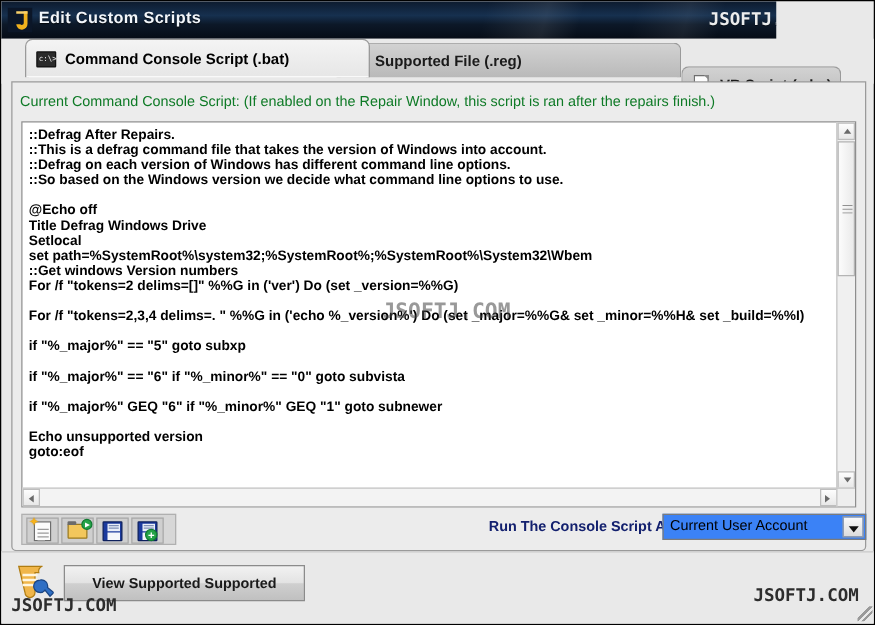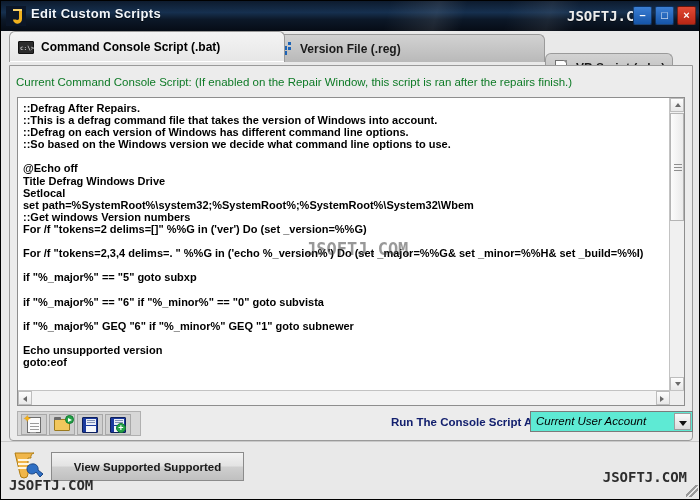--- a/index.html
+++ b/index.html
@@ -12,21 +12,21 @@
   #app{
     position:relative;width:700px;height:500px;
     background:#e9e9e9;
     box-sizing:border-box;
     border:1px solid #000;
     overflow:hidden;
   }
 
   
   #titlebar{
-    position:absolute;left:0;top:0;width:700px;height:30px;
+    position:absolute;left:0;top:0;width:620px;height:30px;
     background:linear-gradient(to bottom,#0d1b2e 0%,#16304f 38%,#0c1828 62%,#060c16 100%);
     overflow:hidden;
   }
   #titlebar .sheen{
     position:absolute;left:0;top:0;width:700px;height:30px;
     background:linear-gradient(105deg,rgba(255,255,255,0) 55%,rgba(255,255,255,.09) 62%,rgba(255,255,255,0) 66%,
                rgba(255,255,255,0) 72%,rgba(255,255,255,.07) 78%,rgba(255,255,255,0) 82%);
     pointer-events:none;
   }
   #app-icon{
@@ -86,21 +86,21 @@
   }
   .tab.active{
     background:linear-gradient(to bottom,#f4f4f4,#e6e6e6);
     color:#000;
     z-index:5;
     box-shadow:0 -1px 0 #fff inset;
   }
   .tab-label{
     font-size:12px;font-weight:bold;margin-left:7px;
   }
-  #tab-bat{left:8px;width:276px;}
+  #tab-bat{left:19px;width:276px;}
   #tab-reg{left:268px;width:276px;}
   #tab-vbs{left:544px;width:128px;margin-top:19px;}
 
   
   .ic-console{
     width:16px;height:13px;background:#2b2b2b;border:1px solid #111;
     box-sizing:border-box;position:relative;border-radius:1px;
   }
   .ic-console:before{
     content:"c:\\>";position:absolute;left:1px;top:0px;
@@ -245,21 +245,21 @@
     background:#25a348;border:1px solid #117a31;box-sizing:border-box;
     color:#fff;font-size:9px;font-weight:bold;line-height:8px;text-align:center;}
 
   
   #runas-label{
     position:absolute;left:381px;top:350px;
     font-size:11.5px;font-weight:bold;color:#13206e;white-space:nowrap;
   }
   #runas-select{
     position:absolute;left:520px;top:345px;width:163px;height:21px;
-    background:#5eead4;border:1px solid #7b7b7b;box-sizing:border-box;font-style:italic;
+    background:#3b82f6;border:1px solid #7b7b7b;box-sizing:border-box;
   }
   #runas-value{
     position:absolute;left:5px;top:3px;font-size:11.5px;color:#000;white-space:nowrap;
   }
   #runas-arrowbox{
     position:absolute;right:1px;top:1px;width:17px;height:17px;
     background:linear-gradient(to bottom,#fafafa,#dcdcdc);
     border:1px solid #9d9d9d;box-sizing:border-box;
   }
   #runas-arrowbox .tri{
@@ -347,21 +347,21 @@
 
       <div class="tab inactive" id="tab-reg">
         <span class="ic-registry">
           <i style="left:0;top:4px;width:4px;height:4px;"></i>
           <i style="left:5px;top:4px;width:4px;height:4px;"></i>
           <i style="left:0;top:9px;width:4px;height:4px;"></i>
           <i style="left:5px;top:9px;width:4px;height:4px;"></i>
           <i style="left:10px;top:0px;width:3px;height:3px;"></i>
           <i style="left:10px;top:5px;width:3px;height:3px;"></i>
         </span>
-        <span class="tab-label">Version File (.reg)</span>
+        <span class="tab-label">Supported File (.reg)</span>
       </div>
 
       <div class="tab inactive" id="tab-vbs">
         <span class="ic-vbs">
           <span class="pg"></span>
           <span class="lbl">VB</span>
         </span>
         <span class="tab-label">VB Script (.vbs)</span>
       </div>
 

